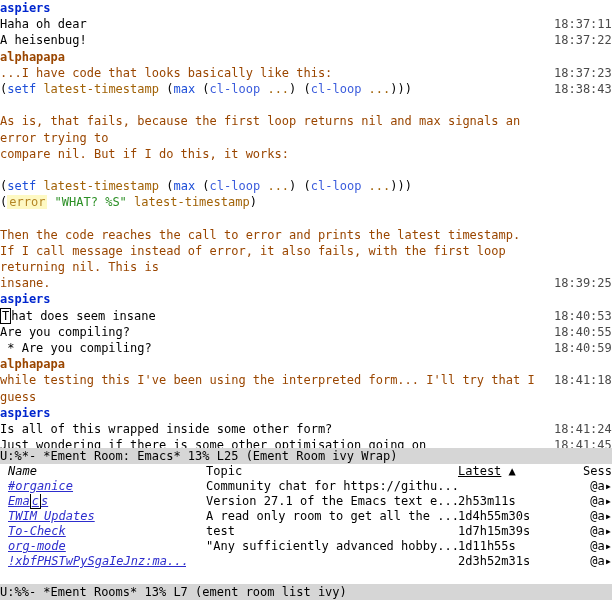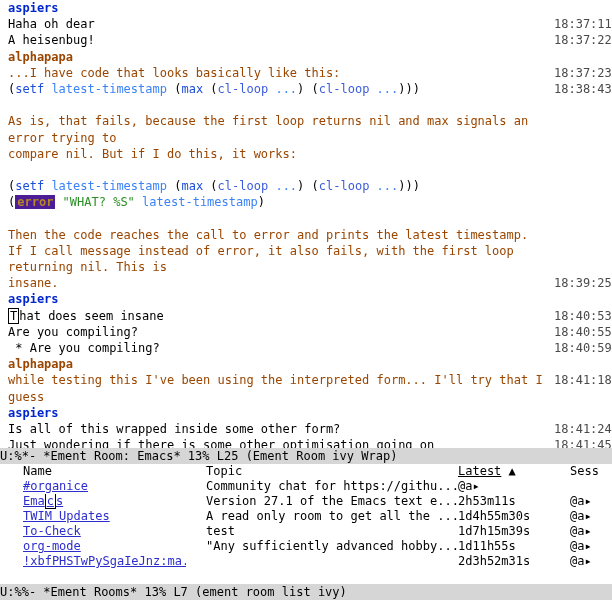--- a/index.html
+++ b/index.html
@@ -7,39 +7,39 @@
     font-family: monospace;
     font-size: 12px;
     line-height: 1.35;
     background: #fff;
     color: #000;
     width: 612px;
     height: 600px;
     overflow: hidden;
     position: relative;
   }
-  .chat-pane { height: 532px; overflow: hidden; padding-left: 8px; }
+  .chat-pane { height: 532px; overflow: hidden; }
   .msg-row { display: flex; align-items: flex-start; }
   .msg-body { flex: 1; padding-right: 6px; }
   .nick-aspiers { color: #0026ce; font-weight: bold; }
   .nick-alphapapa { color: #9a4600; font-weight: bold; }
   .time-col {
     width: 58px;
     text-align: right;
     color: #4a4a4a;
     font-size: 12px;
     white-space: nowrap;
     padding-right: 4px;
   }
   .narrative { color: #9a4600; }
   .lisp-paren { color: #000; }
   .lisp-func { color: #1d4ed8; }
-  .lisp-sym { color: #3b82f6; }
+  .lisp-sym { color: #a16207; }
   .lisp-cl { color: #3b5cdc; }
-  .lisp-err { background: #4c1d95; color: #b58625; padding: 0 2px; font-weight: bold; }
+  .lisp-err { background: #fef9c3; color: #b58625; padding: 0 2px; }
   .lisp-str { color: #2b8f25; }
   .cursor-box { border: 1px solid #000; padding: 0 1px; }
   .pre { font-family: monospace; white-space: pre; }
 
   .modeline {
     background: #d6d6d6;
     color: #000;
     font-family: monospace;
     font-size: 12px;
     height: 16px;
@@ -62,24 +62,24 @@
     font-size: 12px;
     color: #000;
   }
   .rooms-header, .rooms-row {
     display: flex;
     height: 15px;
     line-height: 15px;
     white-space: nowrap;
   }
   .rooms-header { color: #000; }
-  .col-name  { width: 186px; padding-left: 23px; overflow: hidden; }
+  .col-name  { width: 186px; padding-left: 8px; overflow: hidden; font-style: italic; }
   .col-topic { width: 252px; overflow: hidden; margin-left: 20px; }
   .col-latest{ width: 112px; overflow: hidden; }
-  .col-sess  { flex: 1; overflow: hidden; text-align: left; }
+  .col-sess  { flex: 1; overflow: hidden; text-align: right; }
   .room-link { color: #2d2dcd; text-decoration: underline; }
   .lh-sort { text-decoration: underline; margin-top: 8px; }
 </style>
 </head>
 <body>
 
 <div class="chat-pane" id="chat-pane">
     <div class="msg-row">
       <div class="msg-body"><span class="nick-aspiers">aspiers</span></div>
       <div class="time-col"></div>

